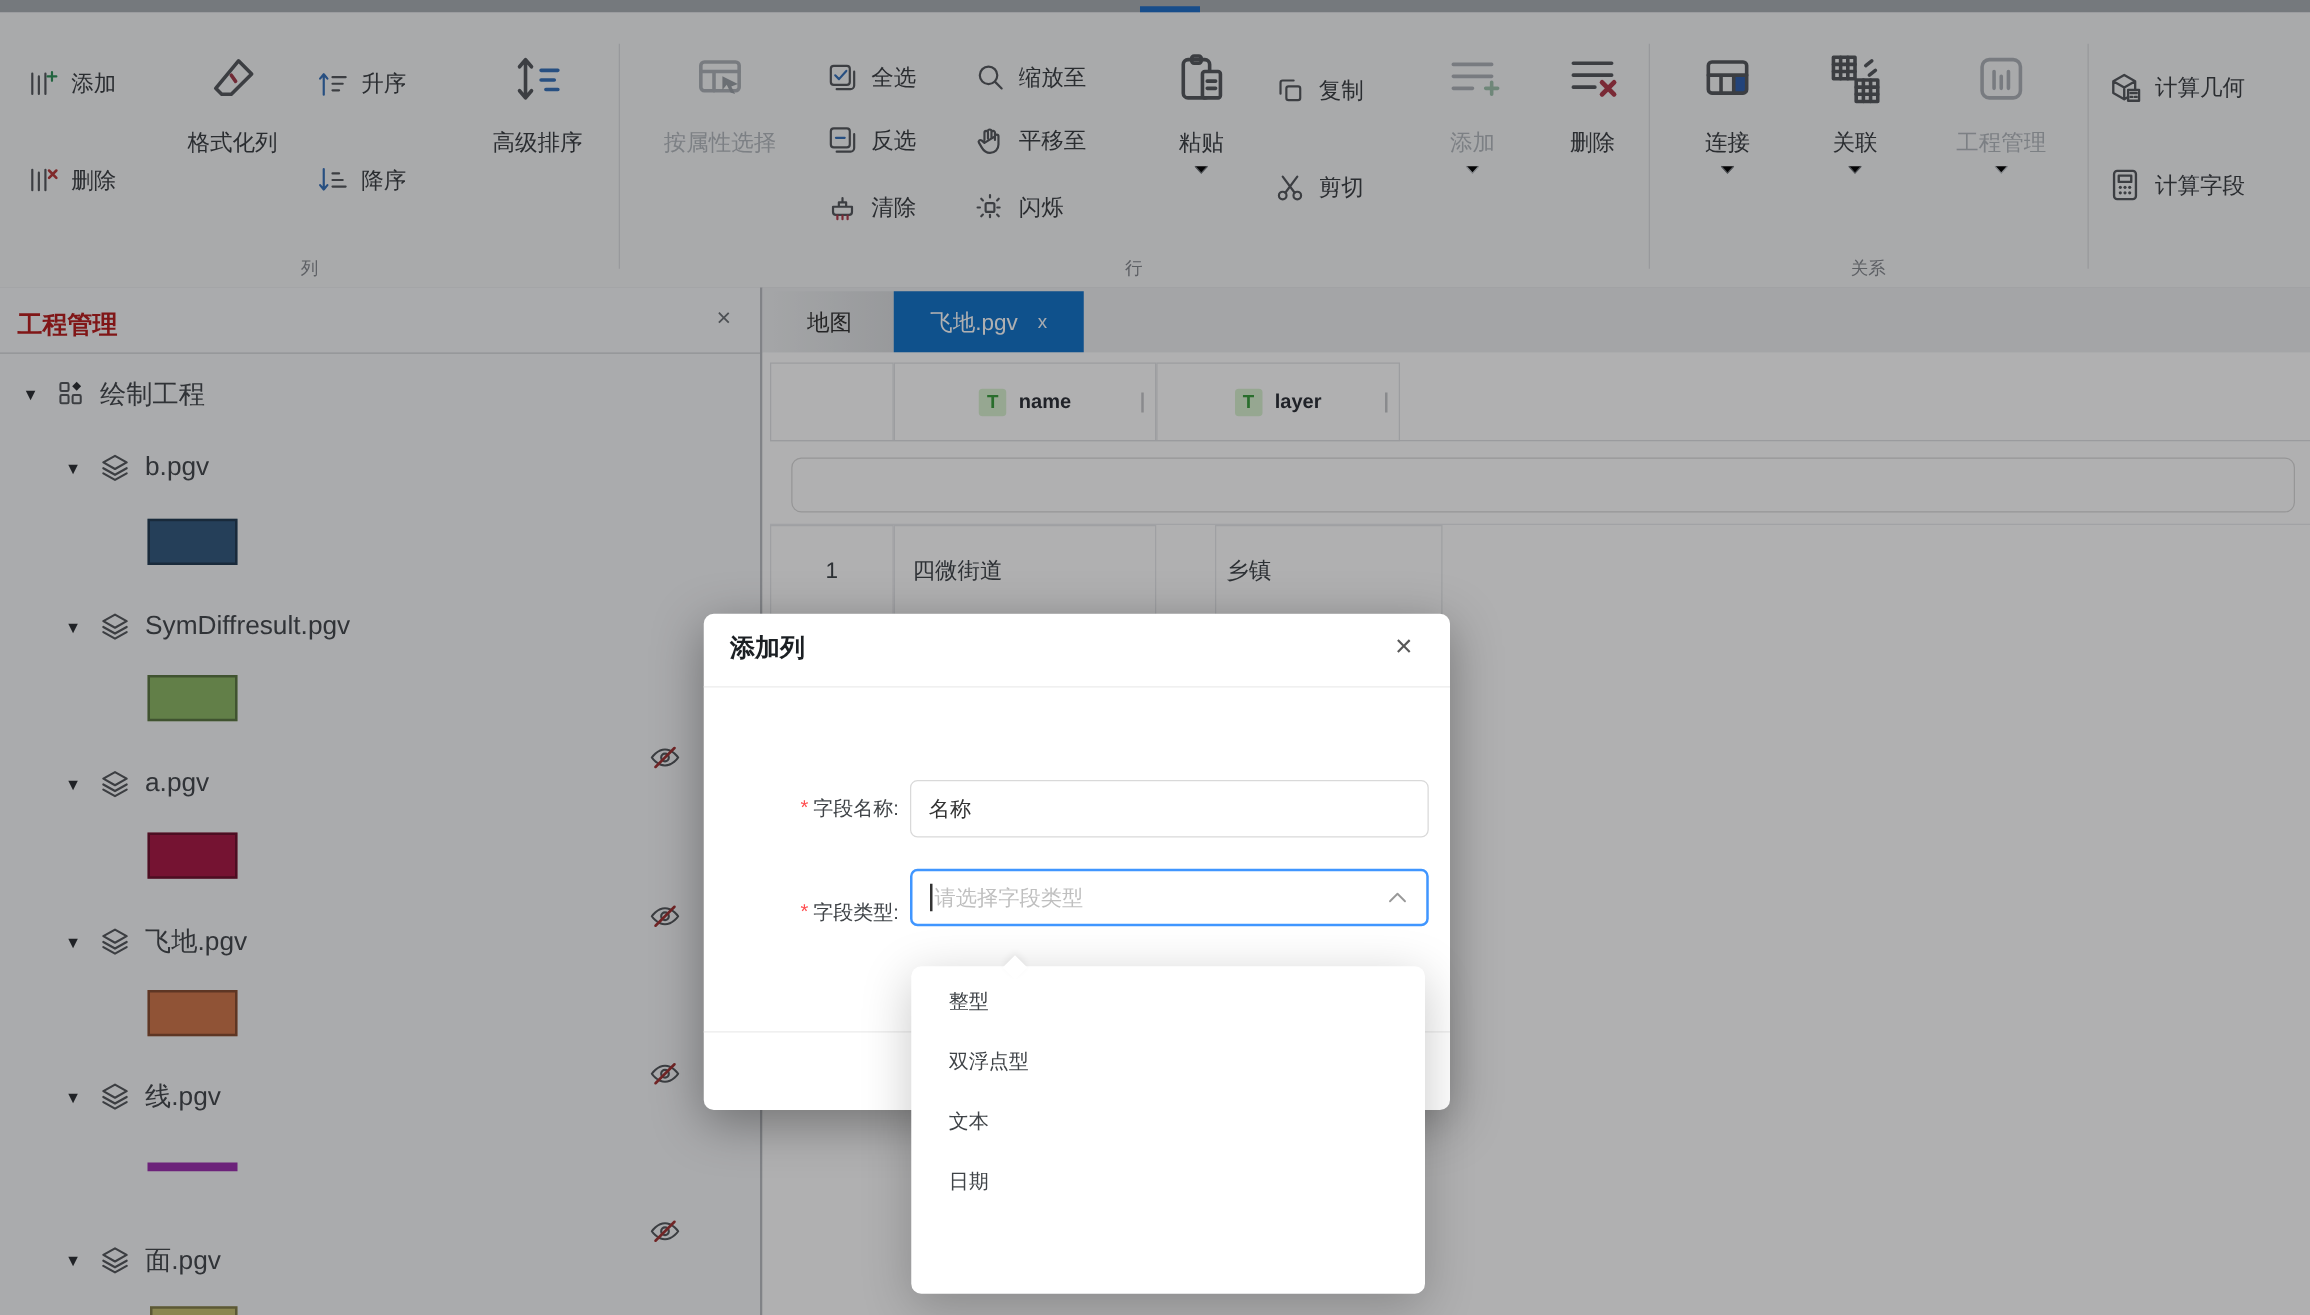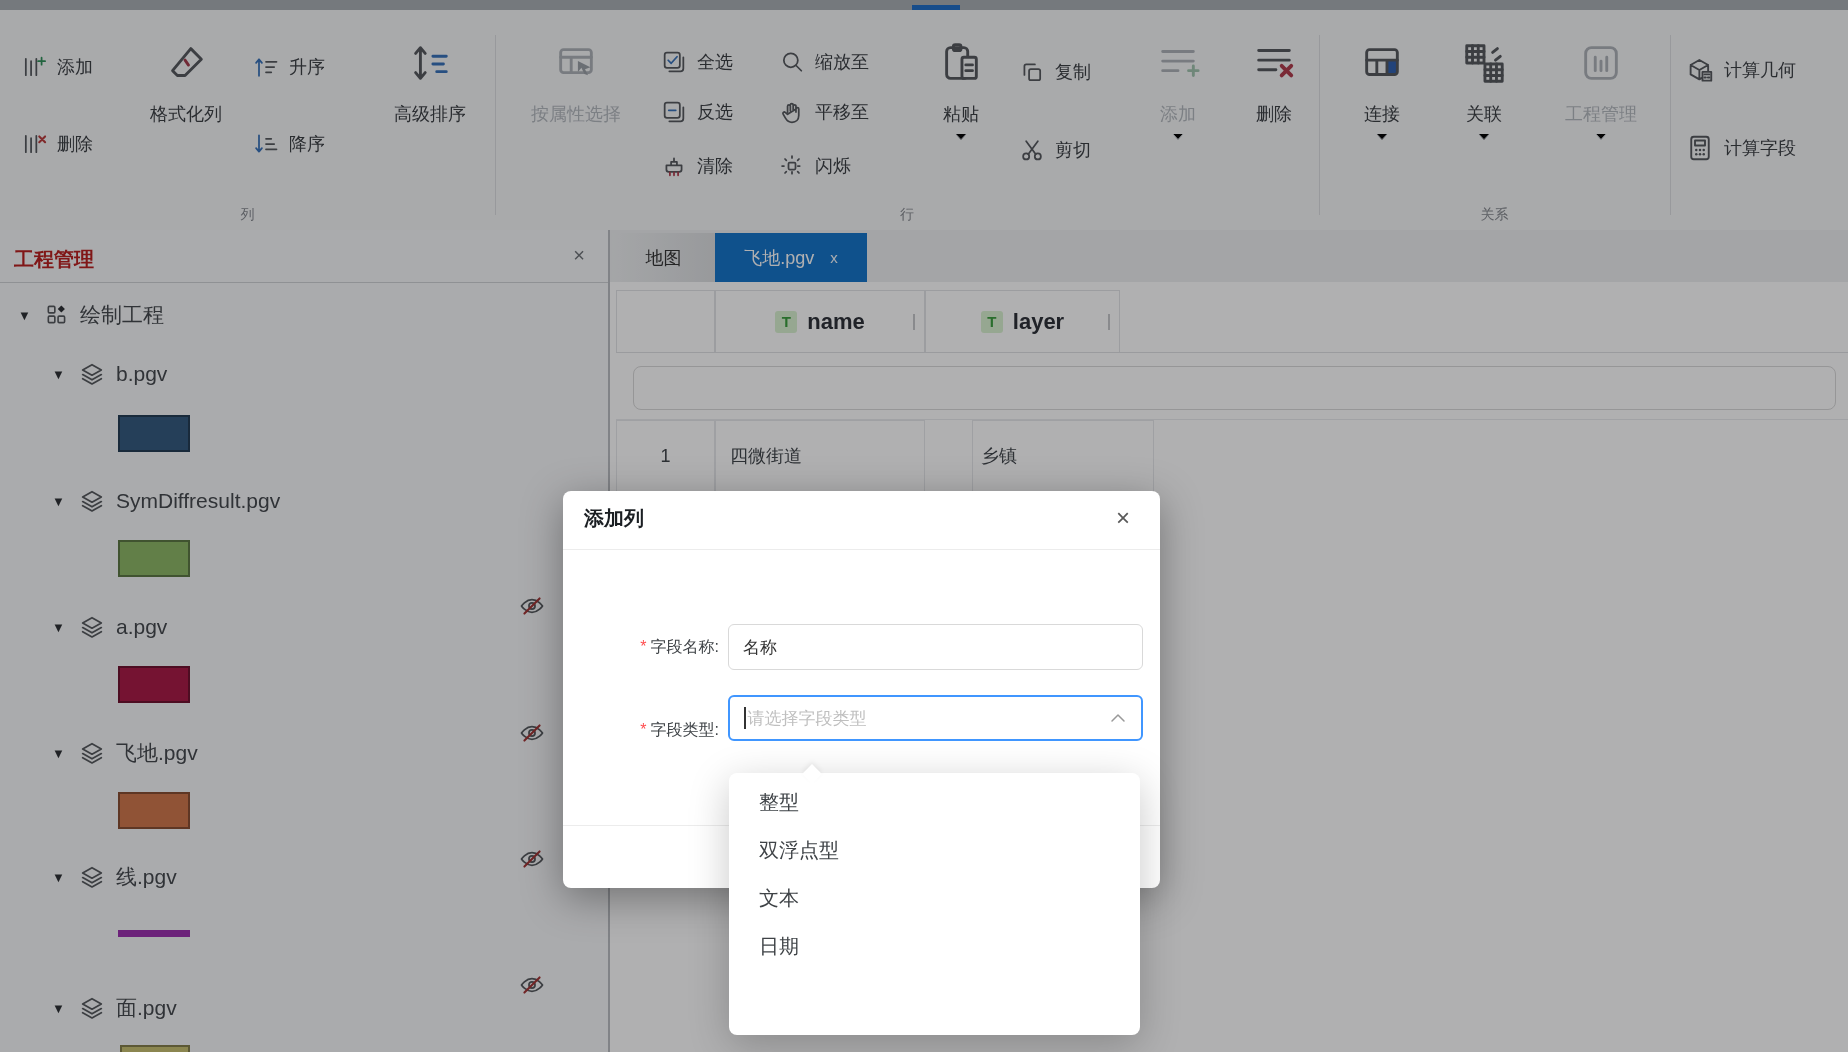--- a/index.html
+++ b/index.html
@@ -38,21 +38,21 @@
   .eye{width:28px;height:28px;}
   
   .tabbar{left:610px;top:230px;width:1238px;height:52px;background:#edeff1;}
   .tab{display:flex;align-items:center;justify-content:center;font-size:18px;cursor:default;}
   .tab.inactive{background:linear-gradient(90deg,#eef0f1,#dcdee0);color:#333;}
   .tab.active{color:#fff;}
   .tab .tclose{margin-left:16px;font-size:15px;opacity:.95;}
   .content{left:610px;top:282px;width:1238px;height:770px;background:#ffffff;}
   .hcell{top:290px;height:63px;background:#fff;border:1px solid #e2e4e6;box-sizing:border-box;
          display:flex;align-items:center;justify-content:center;gap:10px;}
-  .hcell .htext{font-size:22px;font-weight:bold;color:#2b2f36;}
+  .hcell .htext{font-size:16px;font-weight:bold;color:#2b2f36;}
   .tbadge{width:22px;height:22px;border-radius:3px;font-size:15px;font-weight:bold;
           display:flex;align-items:center;justify-content:center;}
   .hsep{top:314px;width:2px;height:16px;background:#c6c8ca;}
   .hline{left:616px;top:352px;width:1232px;height:1px;background:#dfe1e3;}
   .fline{left:616px;top:419px;width:1232px;height:1px;background:#e9ebed;}
   .filter-input{left:633px;top:366px;width:1203px;height:44px;border:1px solid #d9d9d9;
                 border-radius:8px;background:#fff;box-sizing:border-box;font-size:17px;padding:0 14px;outline:none;}
   .dcell{top:420px;height:72px;background:#fff;border:1px solid #e6e8ea;box-sizing:border-box;
          display:flex;align-items:center;font-size:18px;color:#3f4449;}
   
@@ -70,21 +70,21 @@
            box-sizing:border-box;font-size:17px;color:#333;padding:0 14px;outline:none;
            font-family:"Liberation Sans","DejaVu Sans",sans-serif;}
   .m-select{left:165px;width:415px;height:46px;border-radius:6px;box-sizing:border-box;
             display:flex;align-items:center;padding:0 14px;background:#fff;}
   .cursor-bar{width:1.5px;height:22px;background:#333;margin-right:2px;}
   .placeholder{font-size:17px;color:#bfbfbf;flex:1;}
   .dropdown{left:729px;top:773px;width:411px;height:262px;background:#fff;border-radius:8px;
             box-shadow:0 10px 40px rgba(0,0,0,.22);z-index:30;padding-top:5px;box-sizing:border-box;}
   .dd-notch{left:76px;top:-6px;width:14px;height:14px;background:#fff;transform:rotate(45deg);
             box-shadow:-2px -2px 5px rgba(0,0,0,.06);}
-  .dd-item{height:48px;line-height:48px;padding-left:30px;font-size:20px;color:#3f4347;cursor:default;}
+  .dd-item{height:48px;line-height:48px;padding-left:30px;font-size:16px;color:#3f4347;cursor:default;}
 </style>
 </head>
 <body>
 
 <div class="app">
 
   <div class="abs titlebar">
     <div class="abs tab-indicator" style="background: rgb(30, 110, 200);"></div>
   </div>
 

